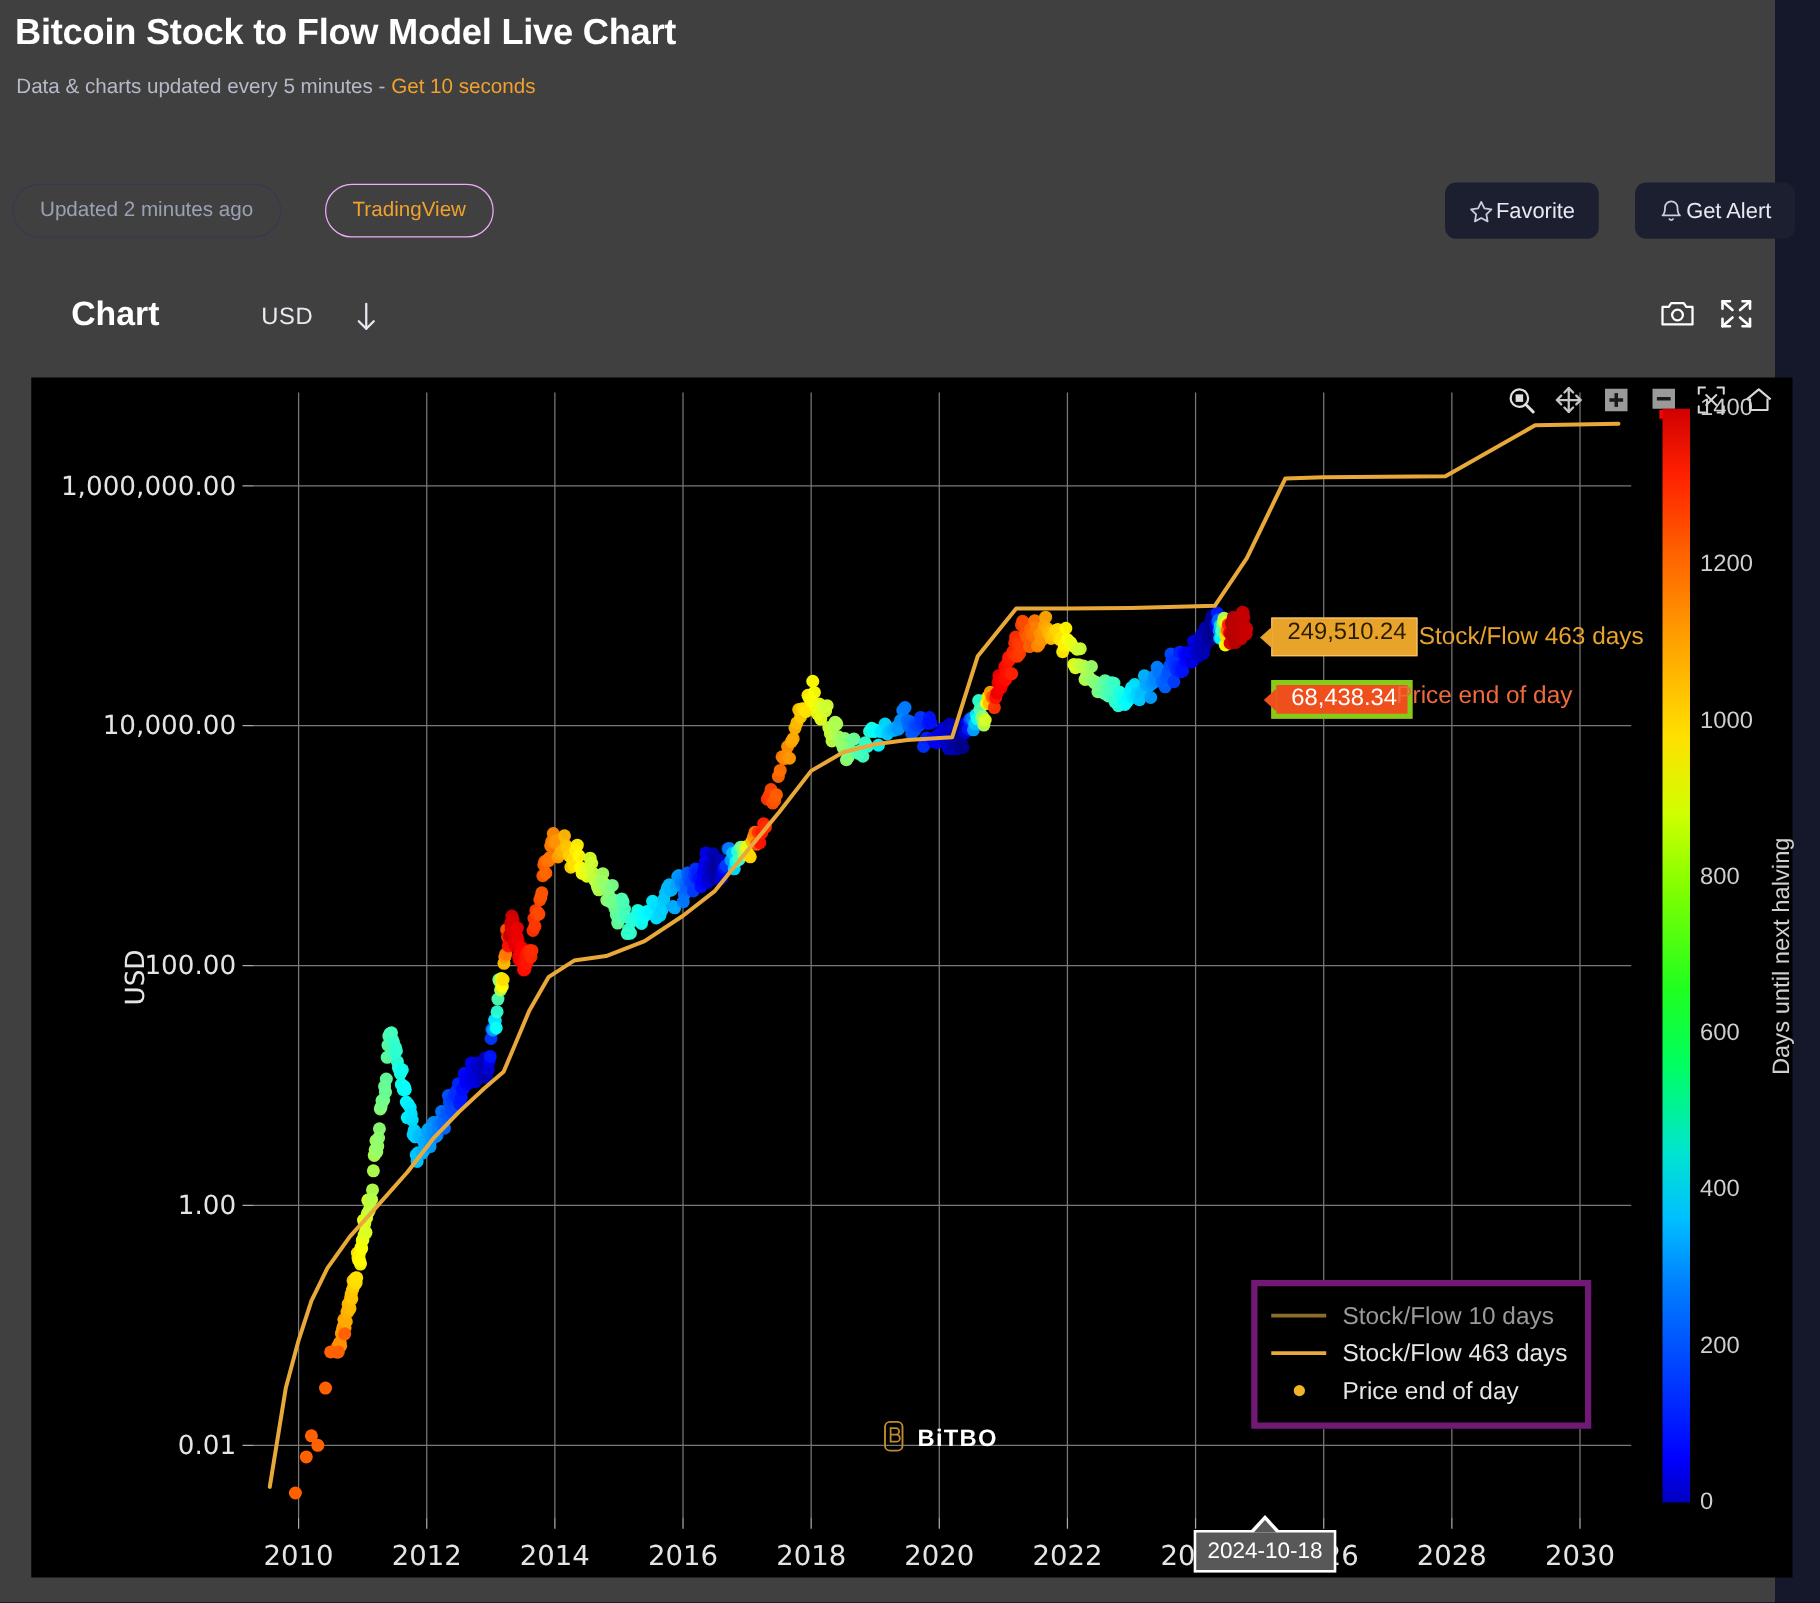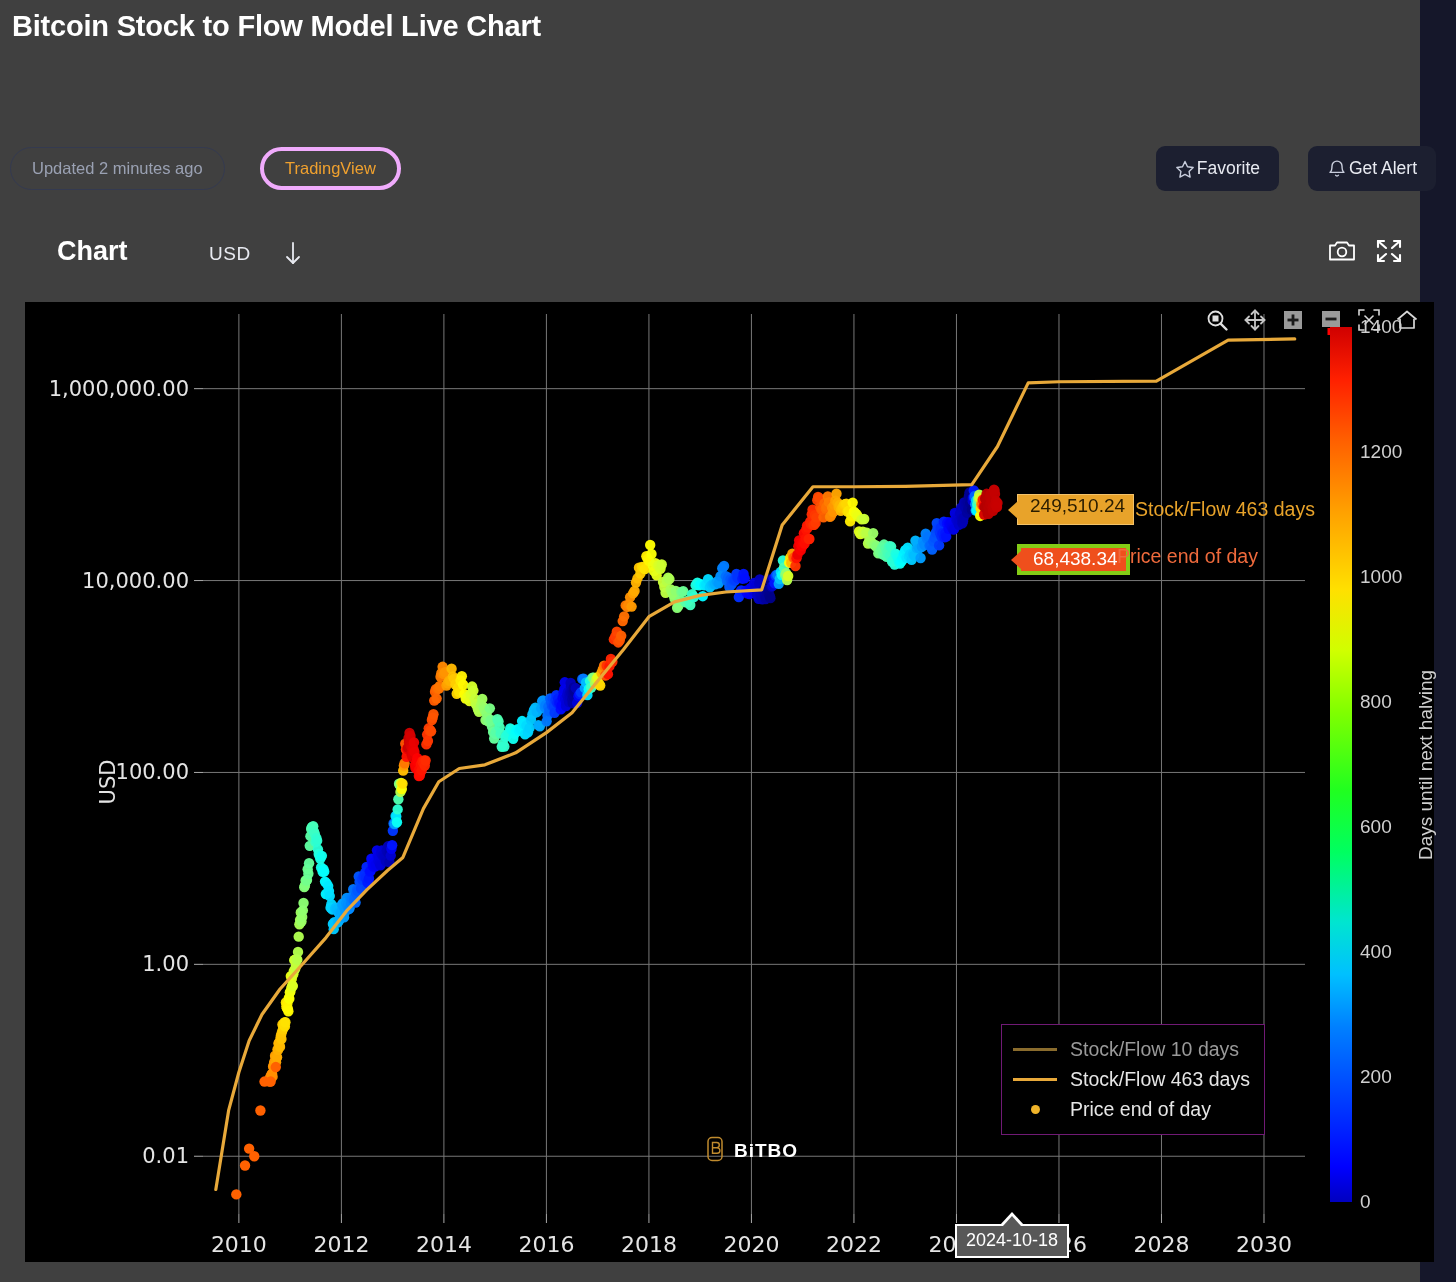--- a/index.html
+++ b/index.html
@@ -21,21 +21,21 @@
     font-size: 16.5px; color: #b5bac9;
   }
   .subtitle .accent { color: #f0a12e; }
 
   .pill {
     position: absolute; top: 147px; height: 43px;
     border-radius: 22px; display: flex; align-items: center;
     padding: 0 21px; font-size: 16.5px;
   }
   .pill-updated { left: 10px; border: 1px solid #343a50; color: #9aa1b3; }
-  .pill-tv { left: 260px; border: 4px solid #f0abfc; color: #f0a12e; }
+  .pill-tv { left: 260px; border: 1px solid #f0abfc; color: #f0a12e; }
 
   .topbtn {
     position: absolute; top: 146px; height: 45px;
     background: #1c1f30; border-radius: 9px;
     display: flex; align-items: center; gap: 2px;
     padding: 0 19px; font-size: 17.5px; color: #e8eaf1;
   }
   .topbtn-fav { right: 141px; }
   .topbtn-alert { right: -16px; }
   .topbtn svg { display:block; }
@@ -92,21 +92,21 @@
   }
   .flag-sf::before { border-right: 10px solid #e8a32a; }
   .flag-price::before { border-right: 10px solid #ef4f1c; }
   .flag-text { position: absolute; font-size: 19.5px; white-space: nowrap; }
   .flag-text-sf { left: 1110px; top: 196px; color: #e8a32a; }
   .flag-text-price { left: 1092px; top: 243px; color: #ef6a3c; }
 
   
   .legend {
     position: absolute; left: 976px; top: 722px;
-    border: 1px solid #701a75; background: #000;
+    border: 5px solid #701a75; background: #000;
     padding: 9px 14px 10px 10px;
   }
   .legend-row { display: flex; align-items: center; height: 30px; }
   .legend-swatch { width: 46px; text-align: center; margin-right: 12px; }
   .legend-line { display: inline-block; width: 44px; height: 3px; vertical-align: middle; }
   .legend-dot { display: inline-block; width: 9px; height: 9px; border-radius: 50%; vertical-align: middle; }
   .legend-label { font-size: 19.5px; }
 
   
   .watermark {
@@ -152,20 +152,23 @@
     border-bottom: 10px solid #585858;
   }
 </style>
 </head>
 <body>
 
 <div class="page">
 
   <h1 class="page-title">Bitcoin Stock to Flow Model Live Chart</h1>
 
+  <div class="subtitle">
+    <span>Data &amp; charts updated every 5 minutes - </span><span class="accent">Get 10 seconds</span>
+  </div>
 
   <div class="pill pill-updated">
     <span>Updated 2 minutes ago</span>
   </div>
 
   <div class="pill pill-tv">
     <span>TradingView</span>
   </div>
 
   <div class="topbtn topbtn-fav">

